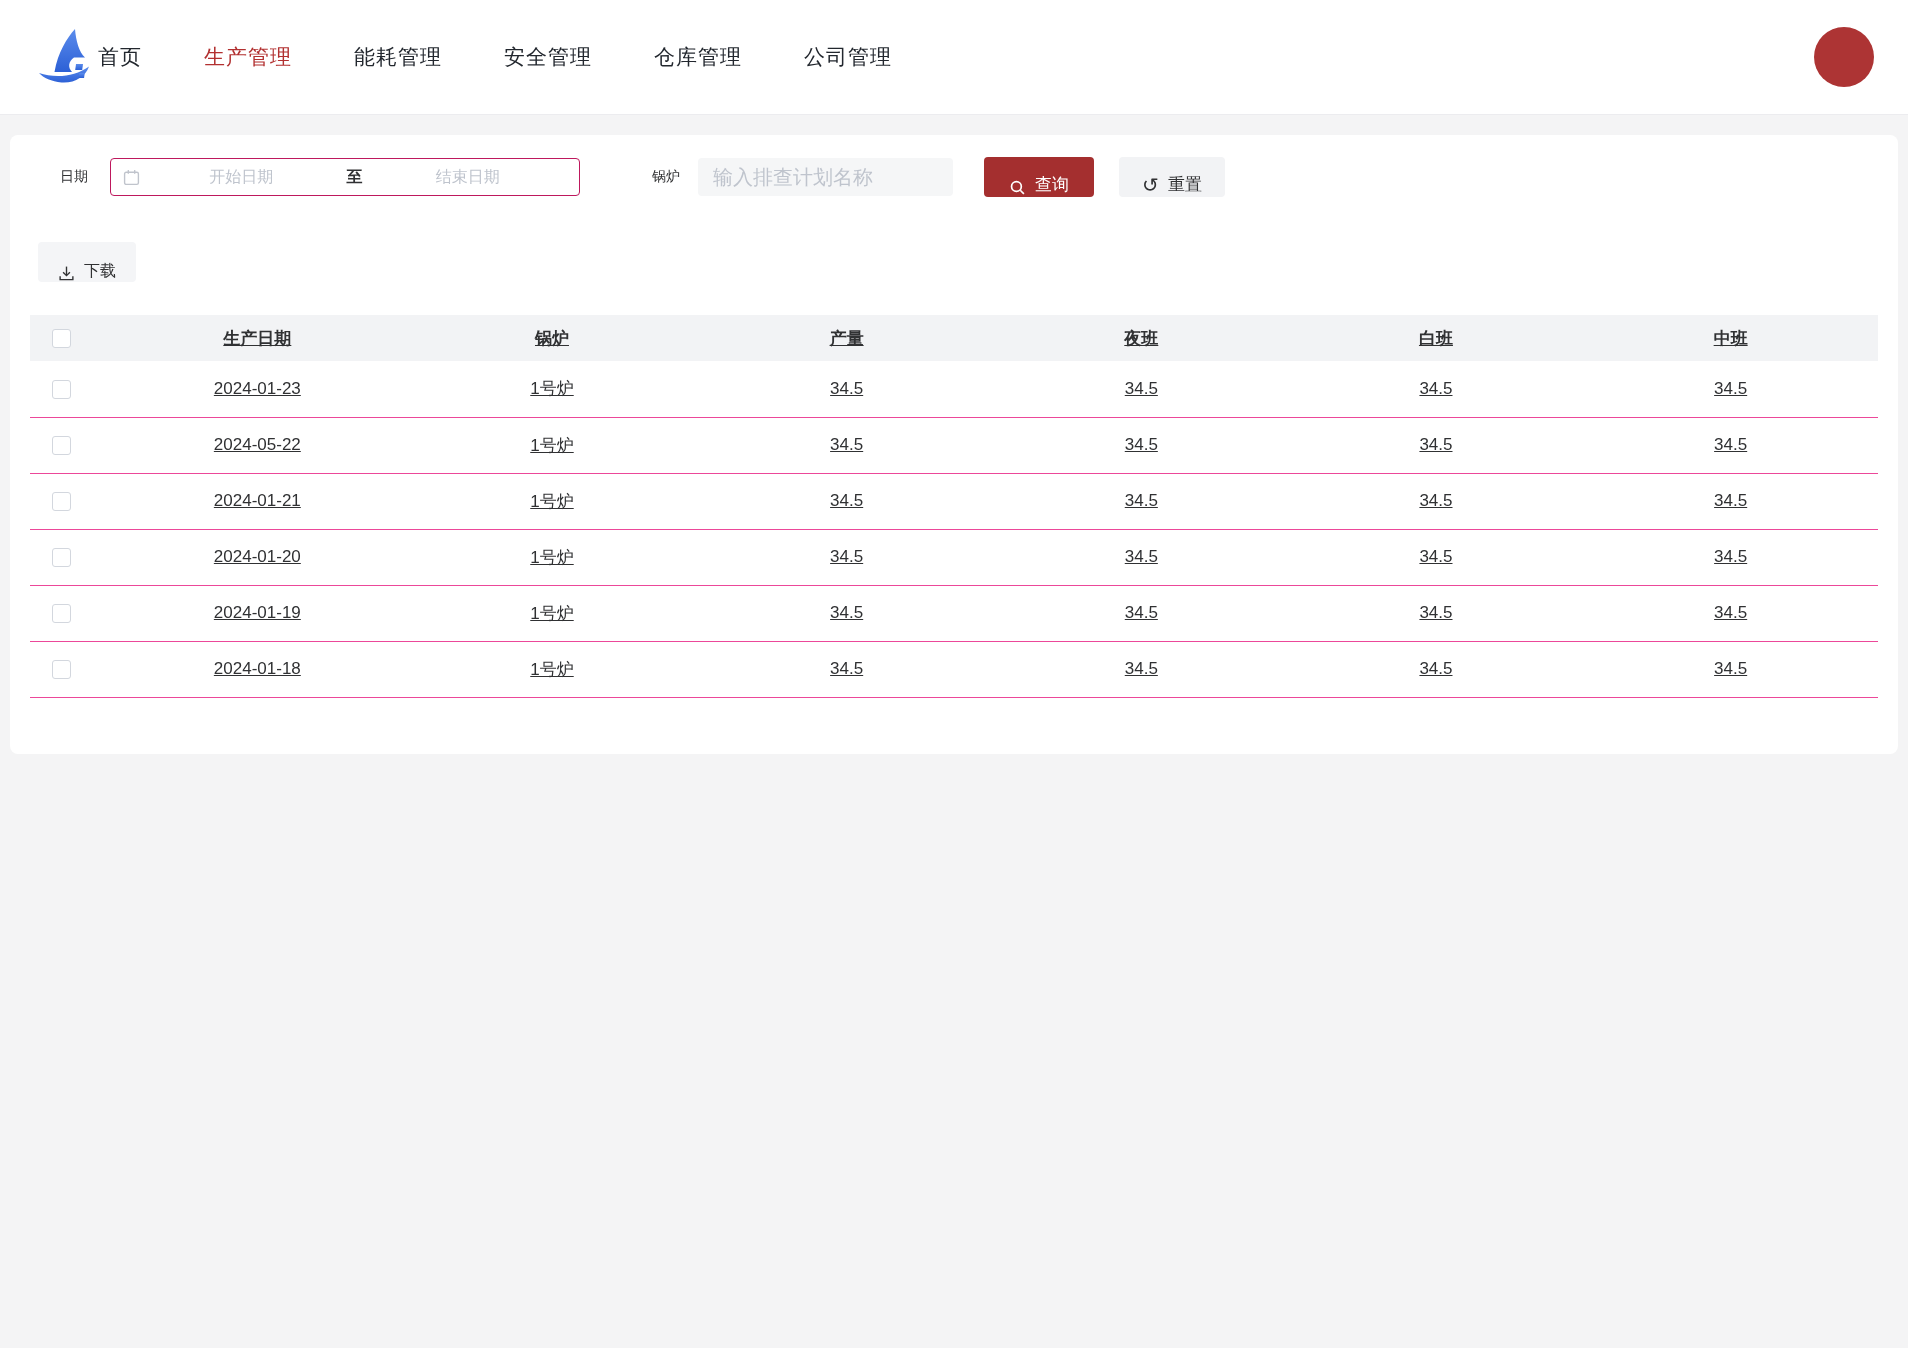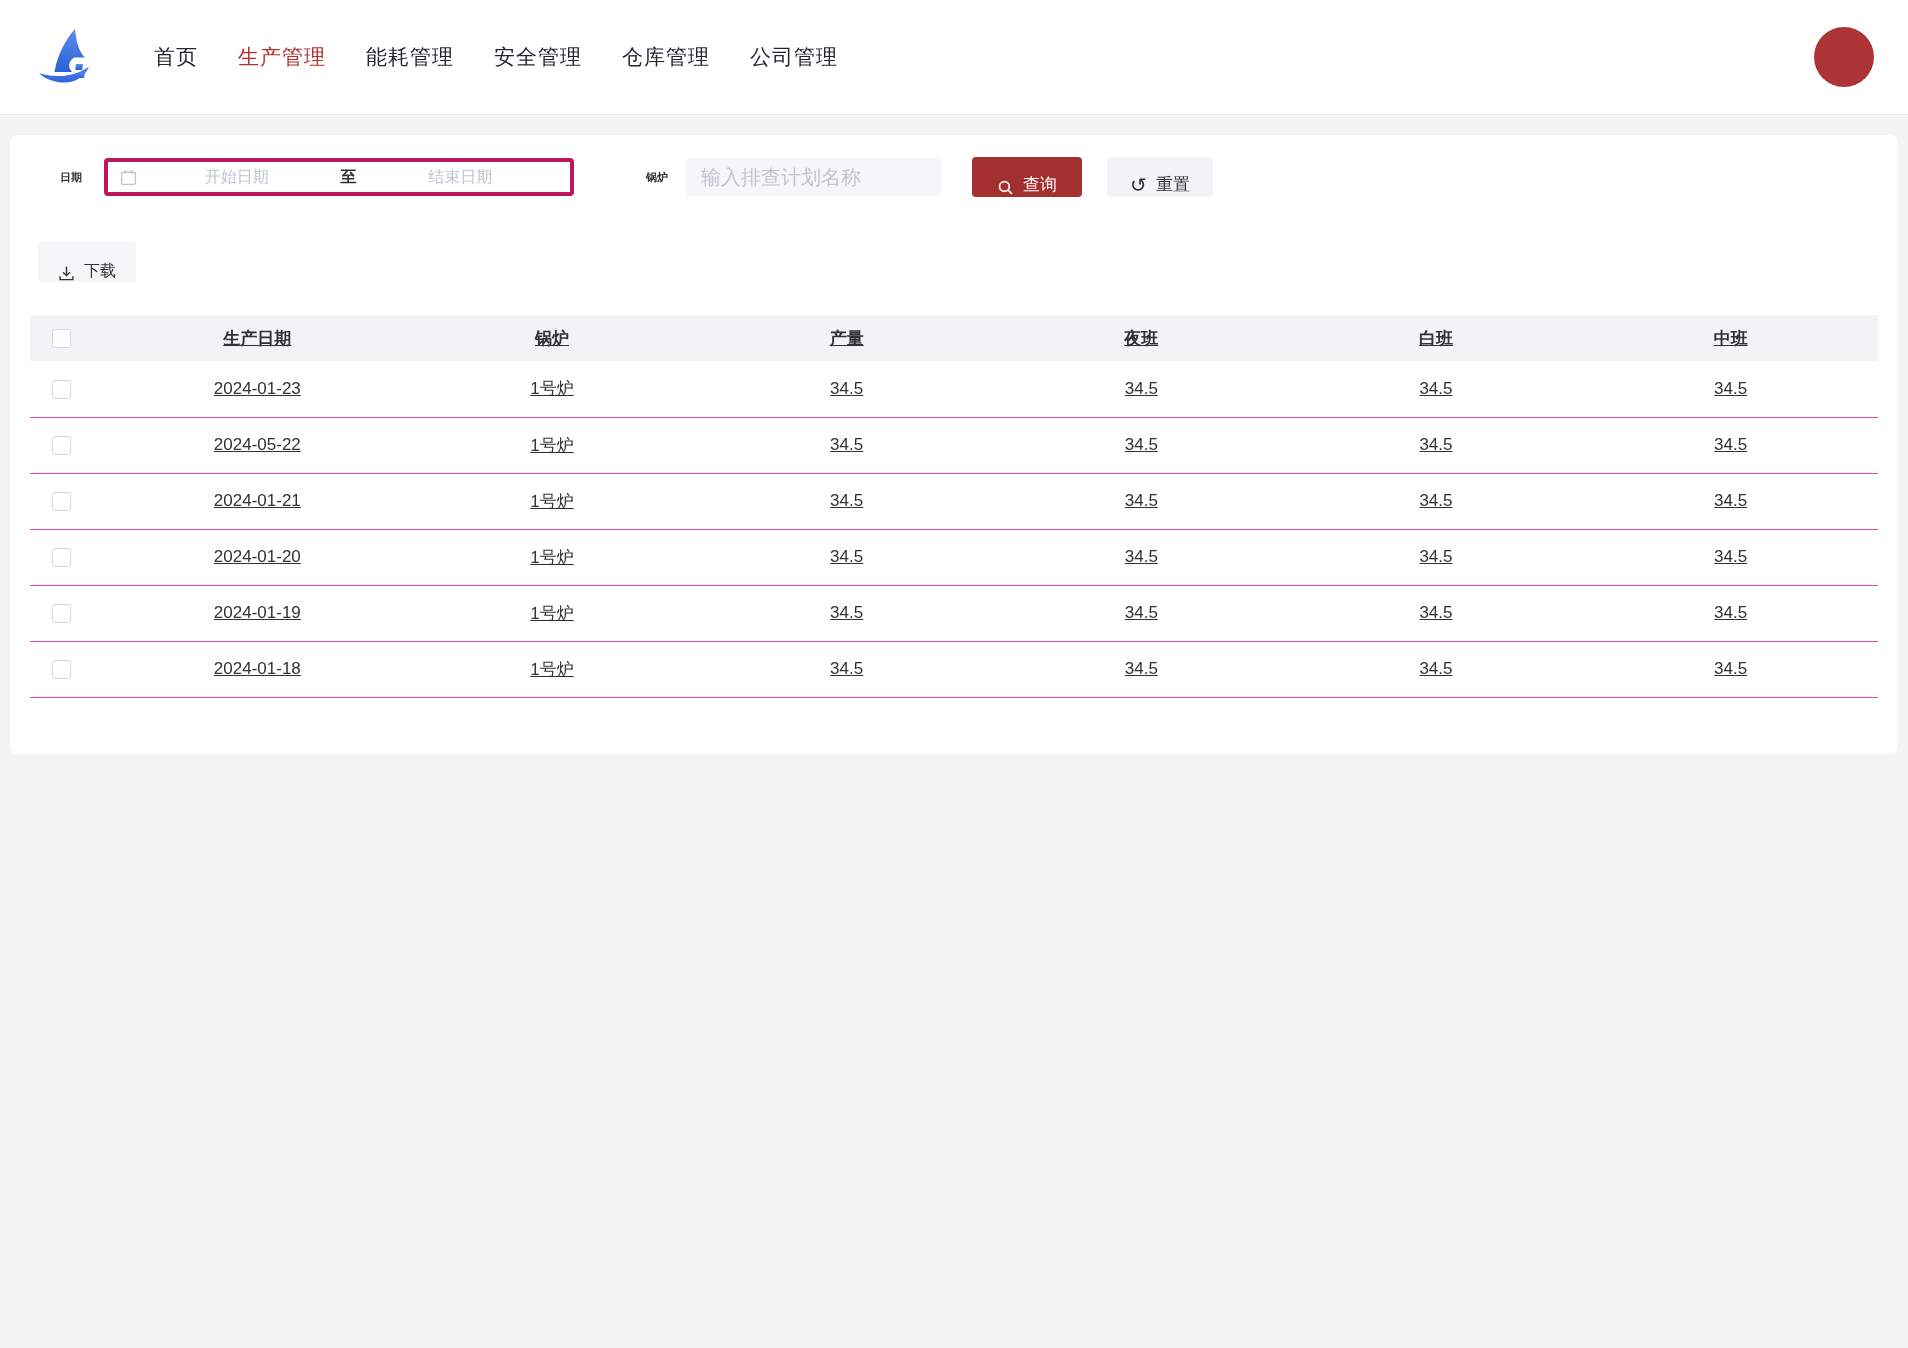--- a/index.html
+++ b/index.html
@@ -16,43 +16,43 @@
     font-family:"Liberation Sans","DejaVu Sans",sans-serif;
     color:#303133;
   }
   
   .topbar{
     height:115px;background:#ffffff;
     display:flex;align-items:center;
     padding:0 34px;border-bottom:1px solid #ececef;
   }
   .logo{width:64px;height:64px;flex:0 0 auto;}
-  .nav{display:flex;align-items:center;margin-left:56px;gap:40px;}
+  .nav{display:flex;align-items:center;gap:62px;}
   .nav-item{
     font-size:21px;color:#22272e;cursor:pointer;
     letter-spacing:1px;white-space:nowrap;
   }
   .nav-item.active{color:var(--nav-active);}
   .flex-spacer{flex:1;}
   .avatar{
     width:60px;height:60px;border-radius:50%;
     background:var(--avatar);cursor:pointer;flex:0 0 auto;
   }
   
   .card{
     margin:20px 10px 0 10px;
     background:#ffffff;border-radius:8px;
     padding:22px 20px 56px 20px;
   }
   
   .filter-row{display:flex;align-items:center;margin-left:30px;height:40px;}
-  .field-label{font-size:11px;font-weight:bold;color:#303133;white-space:nowrap;}
+  .field-label{font-size:14px;font-weight:normal;color:#303133;white-space:nowrap;}
   .date-range{
     margin-left:22px;width:470px;height:38px;
-    border:4px solid #be185d;border-radius:4px;background:#fff;
+    border:1px solid #be185d;border-radius:4px;background:#fff;
     display:flex;align-items:center;padding:0 12px;
   }
   .cal-icon{display:flex;color:#c0c4cc;margin-right:2px;}
   .date-input{
     flex:1;min-width:0;border:none;outline:none;background:transparent;
     font-size:16px;color:#606266;text-align:center;
     font-family:"Liberation Sans","DejaVu Sans",sans-serif;
   }
   .date-input::placeholder{color:#bfc4cd;}
   .date-sep{font-size:16px;font-weight:600;color:#303133;padding:0 6px;}

